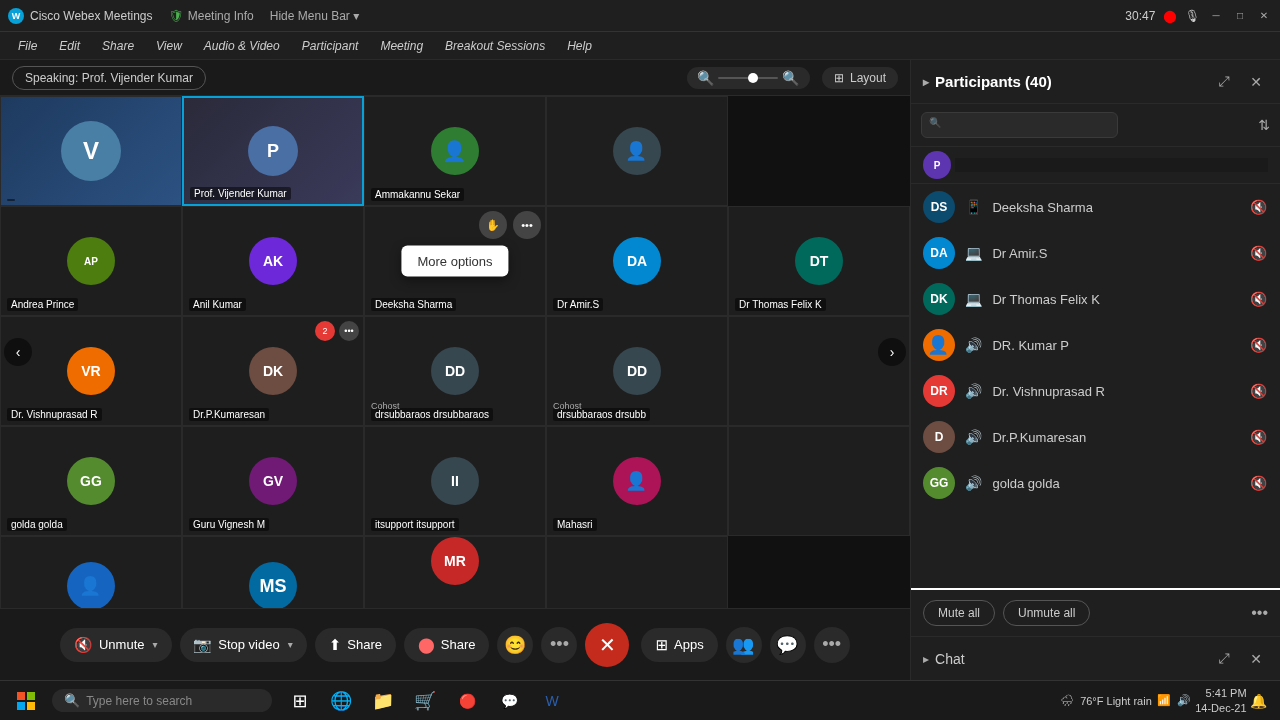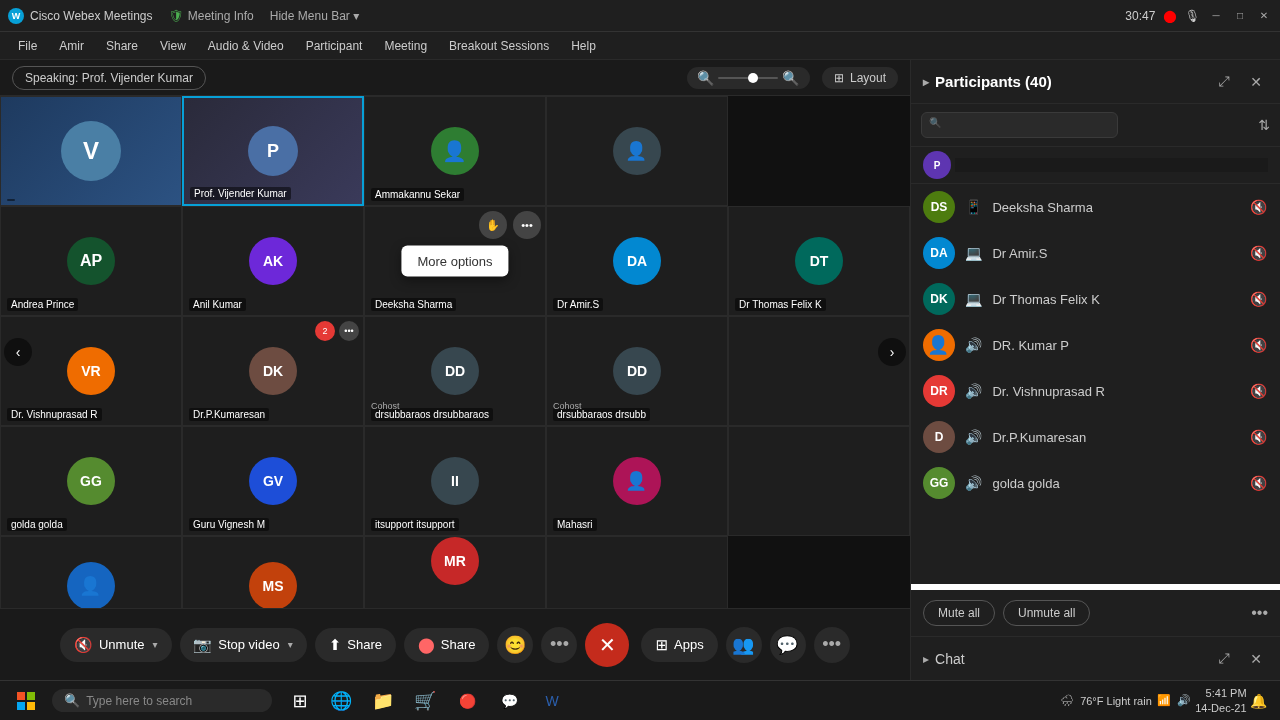--- a/index.html
+++ b/index.html
@@ -28,21 +28,21 @@
     
     .menubar {
       height: 28px;
       background: #1f1f1f;
       display: flex;
       align-items: center;
       padding: 0 8px;
       gap: 2px;
       border-bottom: 1px solid #2a2a2a;
     }
-    .menu-item { padding: 4px 10px; font-size: 12px; color: #ccc; cursor: pointer; border-radius: 3px; }
+    .menu-item { padding: 4px 10px; font-size: 12px; color: #ccc; cursor: pointer; border-radius: 3px; font-style: italic; }
 
     
     .main-layout { display: flex; height: calc(720px - 60px); }
 
     
     .video-area { flex: 1; display: flex; flex-direction: column; position: relative; background: #111; }
 
     .video-toolbar { height: 36px; background: #1a1a1a; display: flex; align-items: center; justify-content: space-between; padding: 0 12px; border-bottom: 1px solid #2a2a2a; }
     .speaking-label { background: transparent; border: 1px solid #555; border-radius: 16px; padding: 4px 12px; font-size: 12px; color: #ccc; }
     .toolbar-right { display: flex; align-items: center; gap: 12px; }
@@ -89,21 +89,21 @@
     .search-wrap::before { content: '🔍'; position: absolute; left: 8px; top: 5px; font-size: 10px; opacity: 0.5; }
     .sort-btn { background: none; border: none; color: #aaa; cursor: pointer; font-size: 14px; }
 
     .participants-list { flex: 1; overflow-y: auto; }
     .participant-item { display: flex; align-items: center; padding: 7px 12px; gap: 10px; cursor: pointer; }
     .p-avatar { width: 32px; height: 32px; border-radius: 50%; display: flex; align-items: center; justify-content: center; font-size: 12px; font-weight: bold; color: #fff; flex-shrink: 0; }
     .p-device { font-size: 14px; color: #aaa; }
     .p-name { flex: 1; font-size: 13px; color: #ccc; }
     .p-mute { font-size: 14px; color: #666; }
 
-    .panel-footer { padding: 10px 12px; border-top: 6px solid #ffffff; display: flex; align-items: center; gap: 8px; }
+    .panel-footer { padding: 10px 12px; border-top: 2px solid #ffffff; display: flex; align-items: center; gap: 8px; }
     .mute-all-btn { background: none; border: 1px solid #555; border-radius: 16px; padding: 5px 14px; font-size: 12px; color: #ccc; cursor: pointer; }
     .unmute-all-btn { background: none; border: 1px solid #555; border-radius: 16px; padding: 5px 14px; font-size: 12px; color: #ccc; cursor: pointer; }
     .more-panel-btn { margin-left: auto; font-size: 16px; color: #aaa; cursor: pointer; }
 
     
     .chat-section { height: 44px; border-top: 1px solid #2a2a2a; display: flex; align-items: center; justify-content: space-between; padding: 0 12px; cursor: pointer; }
     .chat-title { font-size: 14px; color: #ccc; display: flex; align-items: center; gap: 6px; }
     .chat-actions { display: flex; gap: 8px; }
 
     
@@ -145,21 +145,21 @@
     <span style="color:#f00">⬤</span>
     <span>🎙</span>
     <div class="win-btn">─</div>
     <div class="win-btn">□</div>
     <div class="win-btn close">✕</div>
   </div>
 </div>
 
 <div class="menubar">
   <span class="menu-item">File</span>
-  <span class="menu-item">Amir</span>
+  <span class="menu-item">Edit</span>
   <span class="menu-item">Share</span>
   <span class="menu-item">View</span>
   <span class="menu-item">Audio &amp; Video</span>
   <span class="menu-item">Participant</span>
   <span class="menu-item">Meeting</span>
   <span class="menu-item">Breakout Sessions</span>
   <span class="menu-item">Help</span>
 </div>
 
 <div class="main-layout" style="height: calc(620px);">
@@ -218,21 +218,21 @@
             <div style="width:48px;height:48px;border-radius:50%;background:#37474f;display:flex;align-items:center;justify-content:center;">
               <span style="font-size:18px;color:#90a4ae;">👤</span>
             </div>
           </div>
         </div>
       </div>
 
       <div style="display:grid;grid-template-columns:repeat(5,1fr);flex:0 0 auto;height:calc((100% - 72px)/4)">
         <div class="video-cell">
           <div style="width:100%;height:100%;display:flex;align-items:center;justify-content:center;">
-            <div class="avatar-circle" style="background:#14532d;width:48px;height:48px;font-size:16px;">AP</div>
+            <div class="avatar-circle" style="background:#4d7c0f;width:48px;height:48px;font-size:10px;">AP</div>
           </div>
           <div class="participant-name">Andrea Prince</div>
         </div>
         <div class="video-cell">
           <div style="width:100%;height:100%;display:flex;align-items:center;justify-content:center;">
             <div class="avatar-circle" style="background:#6d28d9;width:48px;height:48px;font-size:14px;">AK</div>
           </div>
           <div class="participant-name">Anil Kumar</div>
         </div>
         <div class="video-cell" style="position:relative;">
@@ -294,21 +294,21 @@
 
       <div style="display:grid;grid-template-columns:repeat(5,1fr);flex:0 0 auto;height:calc((100% - 72px)/4)">
         <div class="video-cell">
           <div style="width:100%;height:100%;display:flex;align-items:center;justify-content:center;">
             <div class="avatar-circle" style="background:#558b2f;width:48px;height:48px;font-size:14px;">GG</div>
           </div>
           <div class="participant-name">golda golda</div>
         </div>
         <div class="video-cell">
           <div style="width:100%;height:100%;display:flex;align-items:center;justify-content:center;">
-            <div class="avatar-circle" style="background:#1d4ed8;width:48px;height:48px;font-size:14px;">GV</div>
+            <div class="avatar-circle" style="background:#701a75;width:48px;height:48px;font-size:14px;">GV</div>
           </div>
           <div class="participant-name">Guru Vignesh M</div>
         </div>
         <div class="video-cell">
           <div style="width:100%;height:100%;display:flex;align-items:center;justify-content:center;">
             <div class="avatar-circle" style="background:#37474f;width:48px;height:48px;font-size:14px;">II</div>
           </div>
           <div class="participant-name">itsupport itsupport</div>
         </div>
         <div class="video-cell">
@@ -326,21 +326,21 @@
         <div class="video-cell">
           <div style="width:100%;height:100%;display:flex;align-items:center;justify-content:center;">
             <div style="width:48px;height:48px;border-radius:50%;background:#1565c0;display:flex;align-items:center;justify-content:center;overflow:hidden;">
               <span style="font-size:18px;color:#90caf9;">👤</span>
             </div>
           </div>
 
         </div>
         <div class="video-cell">
           <div style="width:100%;height:100%;display:flex;align-items:center;justify-content:center;">
-            <div class="avatar-circle" style="background:#c2410c;width:48px;height:48px;font-size:14px;">MS</div>
+            <div class="avatar-circle" style="background:#0369a1;width:48px;height:48px;font-size:18px;">MS</div>
           </div>
 
         </div>
         <div class="video-cell">
           <div style="width:100%;height:100%;display:flex;align-items:flex-start;justify-content:center;">
             <div class="avatar-circle" style="background:#c62828;width:48px;height:48px;font-size:14px;">MR</div>
           </div>
 
         </div>
         <div class="video-cell"></div>
@@ -399,21 +399,21 @@
     </div>
 
     <div class="participants-list">
 
       <div style="display:flex;align-items:center;padding:4px 12px;border-bottom:1px solid #2a2a2a;">
         <div style="width:28px;height:28px;border-radius:50%;background:#5e35b1;display:flex;align-items:center;justify-content:center;font-size:10px;font-weight:bold;color:#fff;flex-shrink:0;">P</div>
         <div style="flex:1;padding-left:8px;font-size:12px;color:#888;height:14px;background:#1a1a1a;margin-left:4px;"></div>
       </div>
 
       <div class="participant-item">
-        <div class="p-avatar" style="background:#4d7c0f;">DS</div>
+        <div class="p-avatar" style="background:#0c4a6e;">DS</div>
         <span class="p-device">📱</span>
         <span class="p-name">Deeksha Sharma</span>
         <span class="p-mute">🔇</span>
       </div>
 
       <div class="participant-item">
         <div class="p-avatar" style="background:#0288d1;">DA</div>
         <span class="p-device">💻</span>
         <span class="p-name">Dr Amir.S</span>
         <span class="p-mute">🔇</span>

